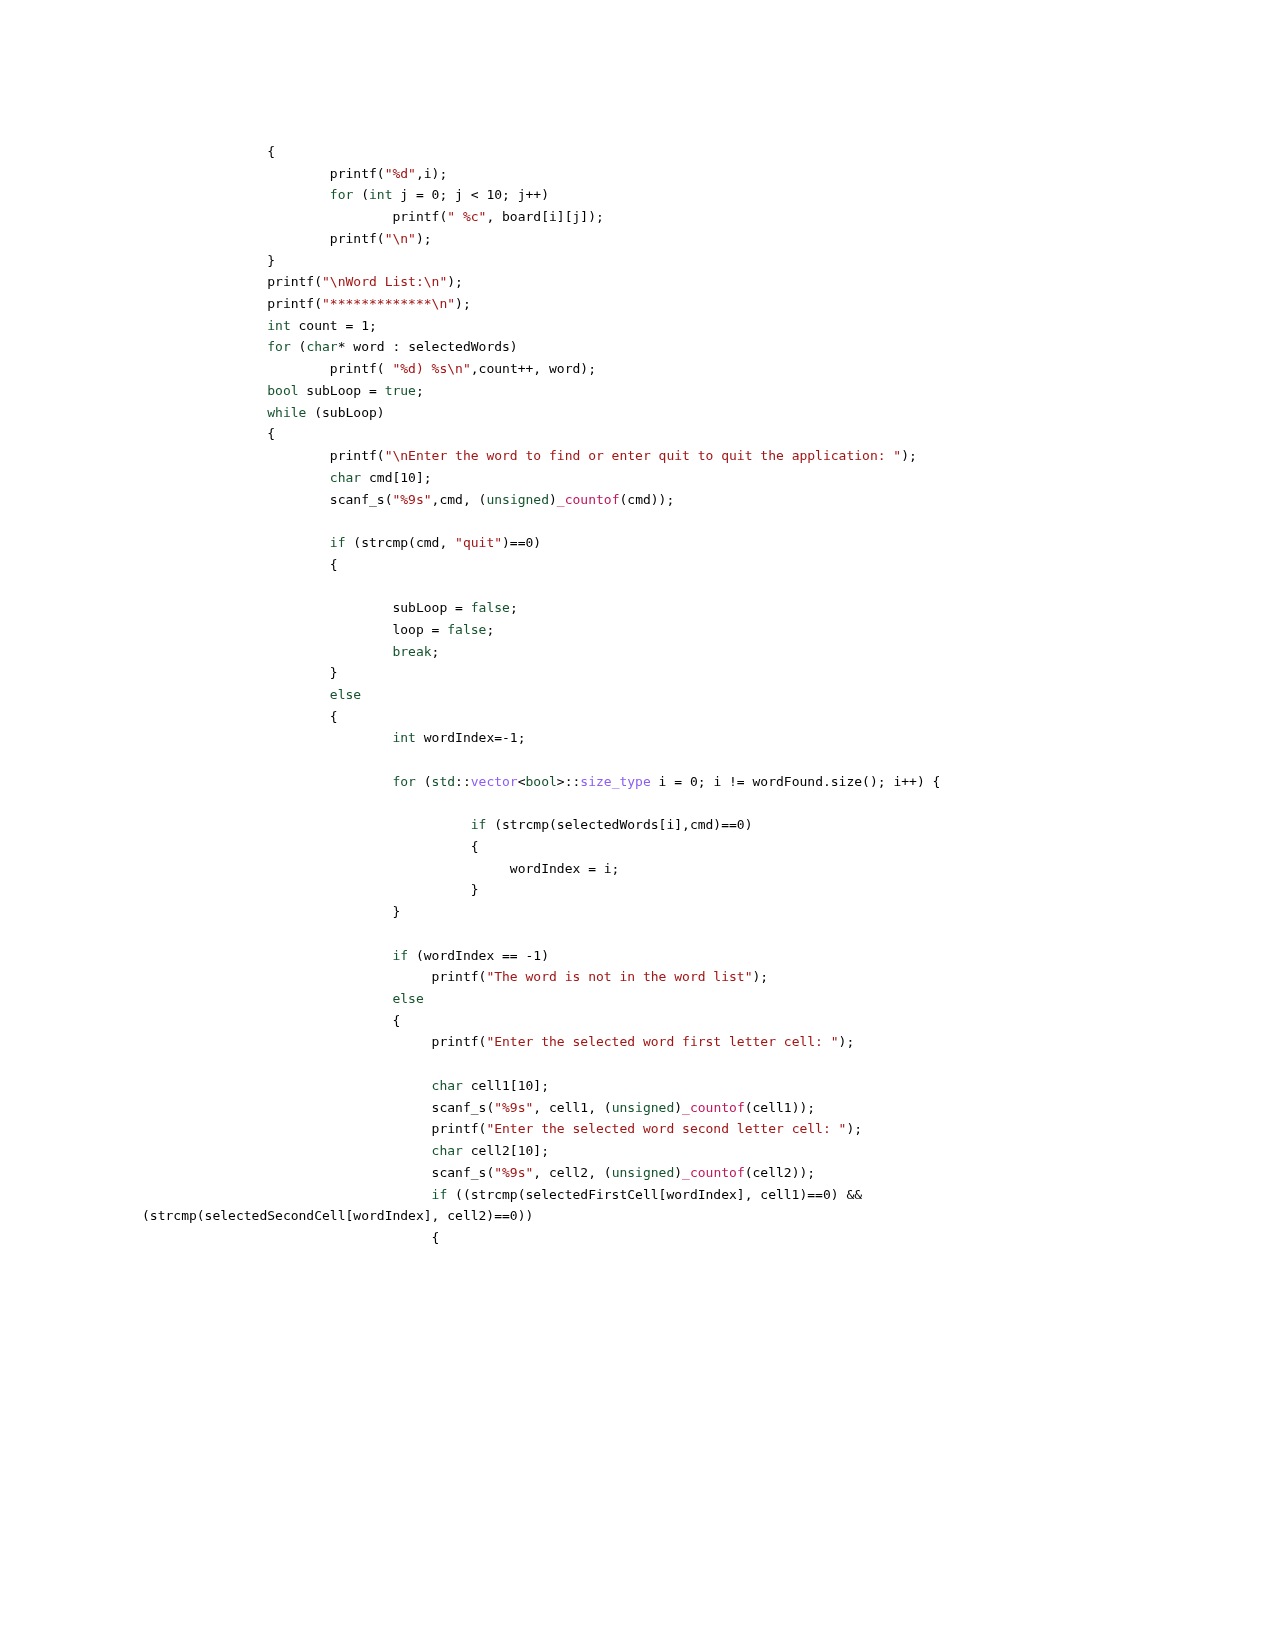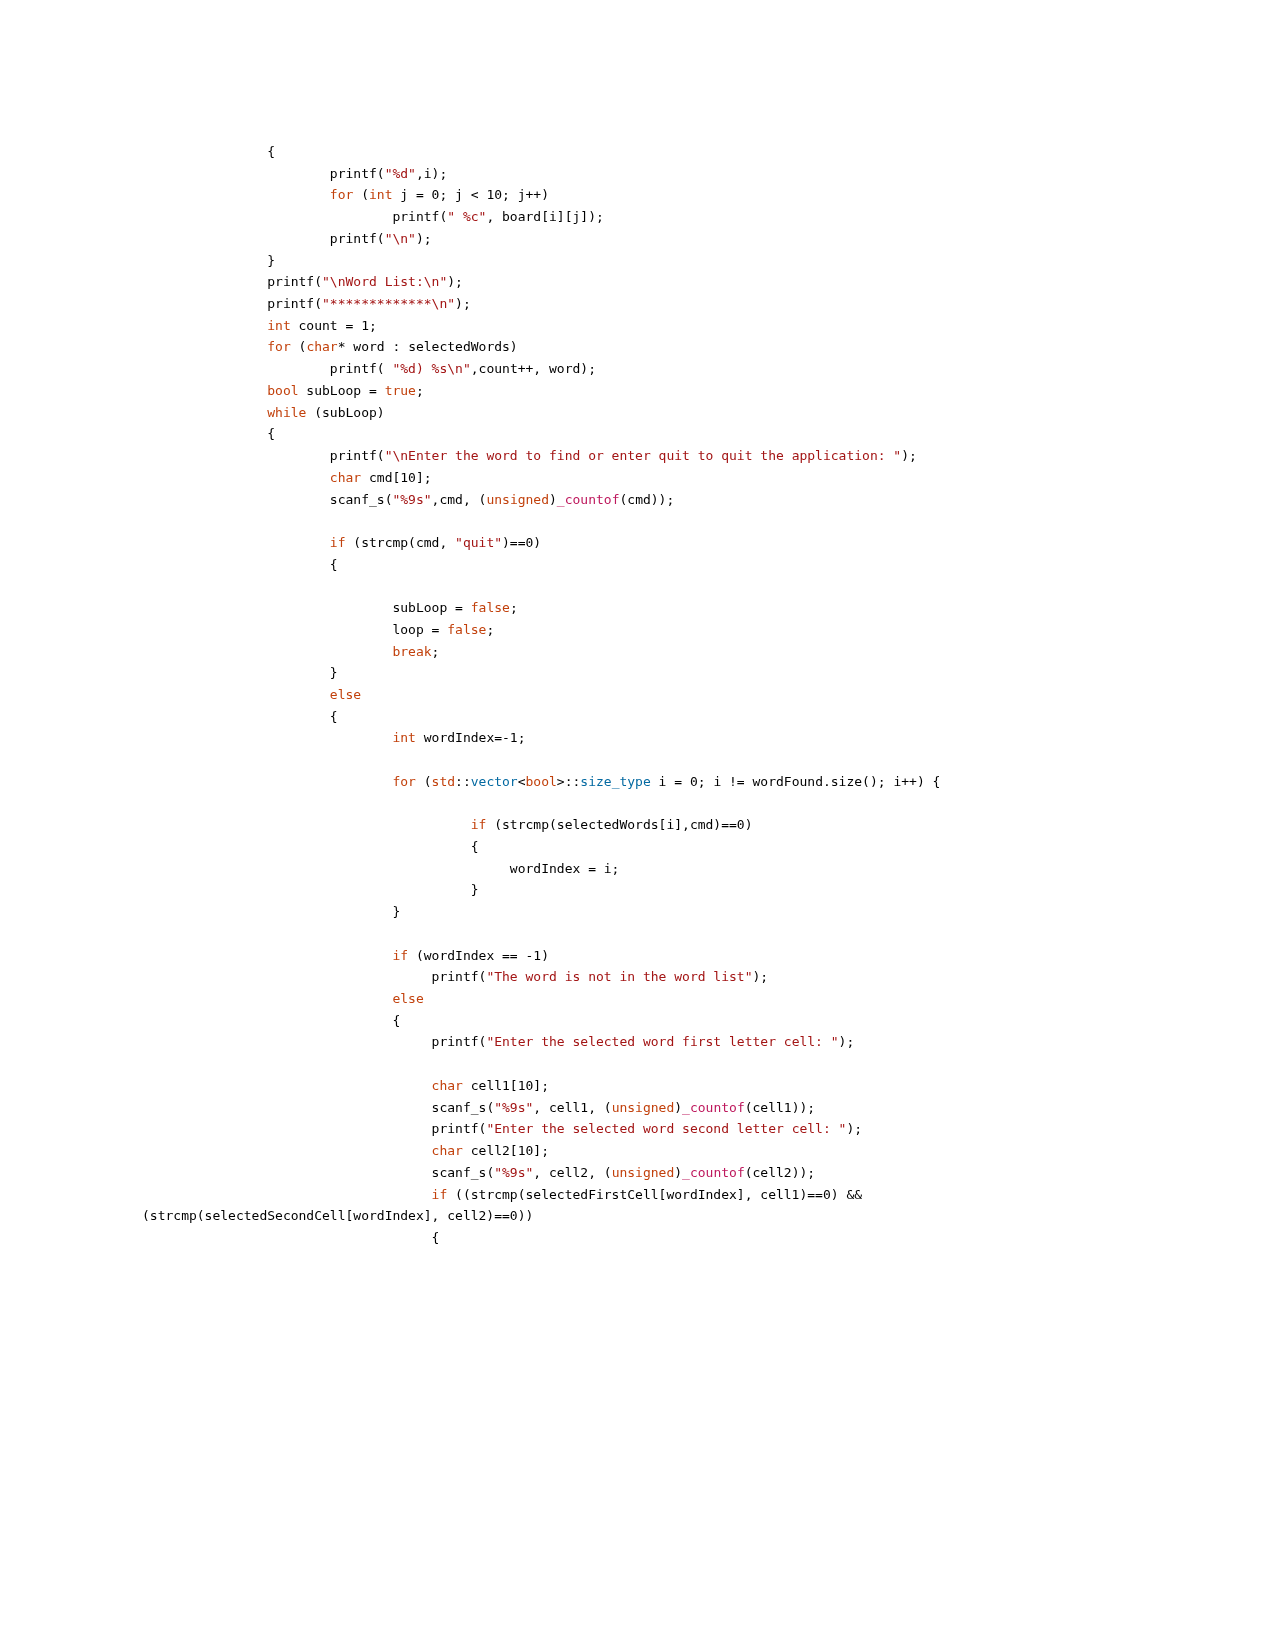--- a/index.html
+++ b/index.html
@@ -40,23 +40,23 @@
     letter-spacing: 0px;
     -webkit-font-smoothing: antialiased;
   }
 
   .ln {
     display: block;
     min-height: 21.72px;
   }
 
   
-  .kw  { color: #c2410c; }  
+  .kw  { color: #14532d; }  
   .str { color: #a31515; }  
-  .typ { color: #0369a1; }  
+  .typ { color: #8b5cf6; }  
   .mac { color: #be185d; }  
   .pln { color: #000000; }  
 </style>
 </head>
 <body>
 
 <div id="page">
   <div id="code-block"><div class="ln"><span class="pln">                </span><span class="pln">{</span></div><div class="ln"><span class="pln">                        </span><span class="pln">printf(</span><span class="str">"%d"</span><span class="pln">,i);</span></div><div class="ln"><span class="pln">                        </span><span class="kw">for</span><span class="pln"> (</span><span class="kw">int</span><span class="pln"> j = 0; j &lt; 10; j++)</span></div><div class="ln"><span class="pln">                                </span><span class="pln">printf(</span><span class="str">" %c"</span><span class="pln">, board[i][j]);</span></div><div class="ln"><span class="pln">                        </span><span class="pln">printf(</span><span class="str">"\n"</span><span class="pln">);</span></div><div class="ln"><span class="pln">                </span><span class="pln">}</span></div><div class="ln"><span class="pln">                </span><span class="pln">printf(</span><span class="str">"\nWord List:\n"</span><span class="pln">);</span></div><div class="ln"><span class="pln">                </span><span class="pln">printf(</span><span class="str">"*************\n"</span><span class="pln">);</span></div><div class="ln"><span class="pln">                </span><span class="kw">int</span><span class="pln"> count = 1;</span></div><div class="ln"><span class="pln">                </span><span class="kw">for</span><span class="pln"> (</span><span class="kw">char</span><span class="pln">* word : selectedWords)</span></div><div class="ln"><span class="pln">                        </span><span class="pln">printf( </span><span class="str">"%d) %s\n"</span><span class="pln">,count++, word);</span></div><div class="ln"><span class="pln">                </span><span class="kw">bool</span><span class="pln"> subLoop = </span><span class="kw">true</span><span class="pln">;</span></div><div class="ln"><span class="pln">                </span><span class="kw">while</span><span class="pln"> (subLoop)</span></div><div class="ln"><span class="pln">                </span><span class="pln">{</span></div><div class="ln"><span class="pln">                        </span><span class="pln">printf(</span><span class="str">"\nEnter the word to find or enter quit to quit the application: "</span><span class="pln">);</span></div><div class="ln"><span class="pln">                        </span><span class="kw">char</span><span class="pln"> cmd[10];</span></div><div class="ln"><span class="pln">                        </span><span class="pln">scanf_s(</span><span class="str">"%9s"</span><span class="pln">,cmd, (</span><span class="kw">unsigned</span><span class="pln">)</span><span class="mac">_countof</span><span class="pln">(cmd));</span></div><div class="ln">&nbsp;</div><div class="ln"><span class="pln">                        </span><span class="kw">if</span><span class="pln"> (strcmp(cmd, </span><span class="str">"quit"</span><span class="pln">)==0)</span></div><div class="ln"><span class="pln">                        </span><span class="pln">{</span></div><div class="ln">&nbsp;</div><div class="ln"><span class="pln">                                </span><span class="pln">subLoop = </span><span class="kw">false</span><span class="pln">;</span></div><div class="ln"><span class="pln">                                </span><span class="pln">loop = </span><span class="kw">false</span><span class="pln">;</span></div><div class="ln"><span class="pln">                                </span><span class="kw">break</span><span class="pln">;</span></div><div class="ln"><span class="pln">                        </span><span class="pln">}</span></div><div class="ln"><span class="pln">                        </span><span class="kw">else</span></div><div class="ln"><span class="pln">                        </span><span class="pln">{</span></div><div class="ln"><span class="pln">                                </span><span class="kw">int</span><span class="pln"> wordIndex=-1;</span></div><div class="ln">&nbsp;</div><div class="ln"><span class="pln">                                </span><span class="kw">for</span><span class="pln"> (</span><span class="kw">std</span><span class="pln">::</span><span class="typ">vector</span><span class="pln">&lt;</span><span class="kw">bool</span><span class="pln">&gt;::</span><span class="typ">size_type</span><span class="pln"> i = 0; i != wordFound.size(); i++) {</span></div><div class="ln">&nbsp;</div><div class="ln"><span class="pln">                                          </span><span class="kw">if</span><span class="pln"> (strcmp(selectedWords[i],cmd)==0)</span></div><div class="ln"><span class="pln">                                          </span><span class="pln">{</span></div><div class="ln"><span class="pln">                                               </span><span class="pln">wordIndex = i;</span></div><div class="ln"><span class="pln">                                          </span><span class="pln">}</span></div><div class="ln"><span class="pln">                                </span><span class="pln">}</span></div><div class="ln">&nbsp;</div><div class="ln"><span class="pln">                                </span><span class="kw">if</span><span class="pln"> (wordIndex == -1)</span></div><div class="ln"><span class="pln">                                     </span><span class="pln">printf(</span><span class="str">"The word is not in the word list"</span><span class="pln">);</span></div><div class="ln"><span class="pln">                                </span><span class="kw">else</span></div><div class="ln"><span class="pln">                                </span><span class="pln">{</span></div><div class="ln"><span class="pln">                                     </span><span class="pln">printf(</span><span class="str">"Enter the selected word first letter cell: "</span><span class="pln">);</span></div><div class="ln">&nbsp;</div><div class="ln"><span class="pln">                                     </span><span class="kw">char</span><span class="pln"> cell1[10];</span></div><div class="ln"><span class="pln">                                     </span><span class="pln">scanf_s(</span><span class="str">"%9s"</span><span class="pln">, cell1, (</span><span class="kw">unsigned</span><span class="pln">)</span><span class="mac">_countof</span><span class="pln">(cell1));</span></div><div class="ln"><span class="pln">                                     </span><span class="pln">printf(</span><span class="str">"Enter the selected word second letter cell: "</span><span class="pln">);</span></div><div class="ln"><span class="pln">                                     </span><span class="kw">char</span><span class="pln"> cell2[10];</span></div><div class="ln"><span class="pln">                                     </span><span class="pln">scanf_s(</span><span class="str">"%9s"</span><span class="pln">, cell2, (</span><span class="kw">unsigned</span><span class="pln">)</span><span class="mac">_countof</span><span class="pln">(cell2));</span></div><div class="ln"><span class="pln">                                     </span><span class="kw">if</span><span class="pln"> ((strcmp(selectedFirstCell[wordIndex], cell1)==0) &amp;&amp; (strcmp(selectedSecondCell[wordIndex], cell2)==0))</span></div><div class="ln"><span class="pln">                                     </span><span class="pln">{</span></div></div>
 </div>
 

